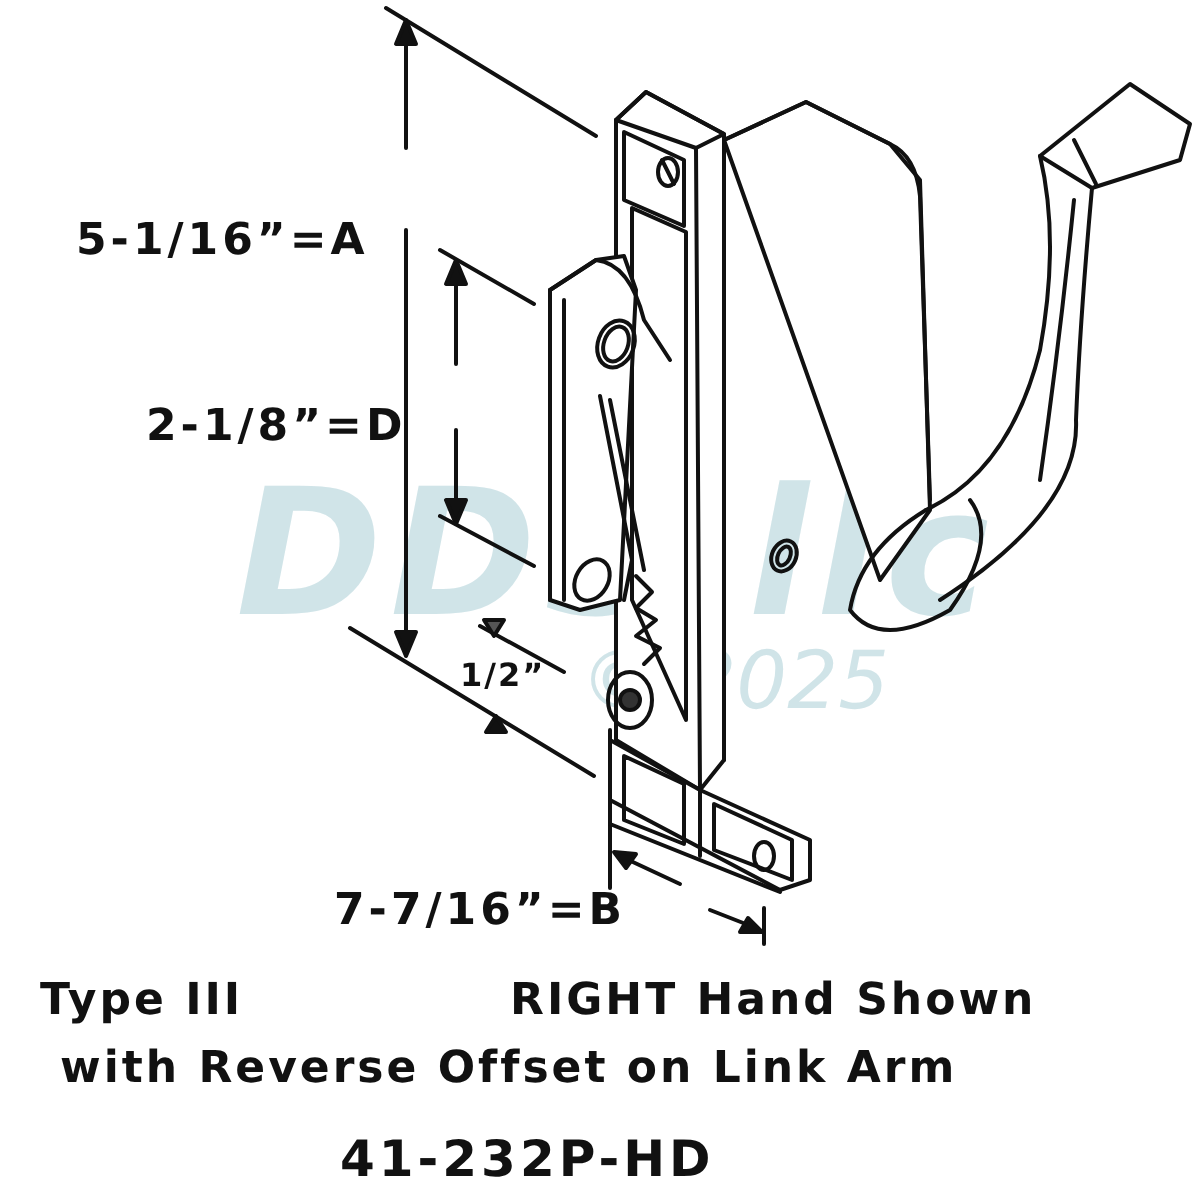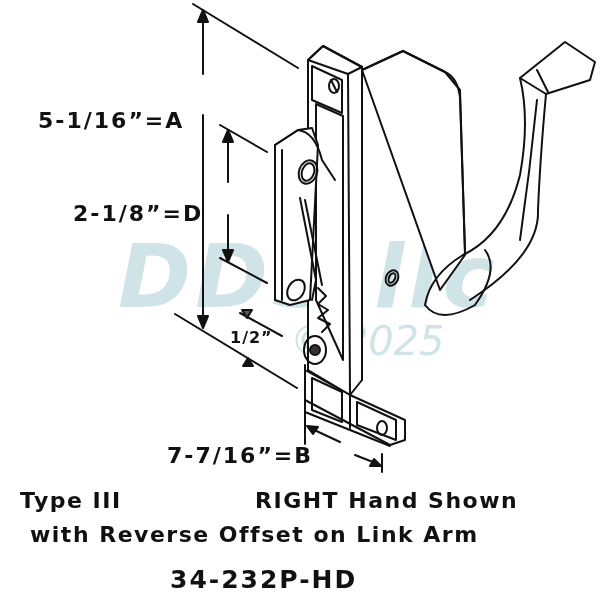--- a/index.html
+++ b/index.html
@@ -117,14 +117,14 @@
   </svg>
 
   <div class="lbl dimA">5-1/16”=A</div>
   <div class="lbl dimD">2-1/8”=D</div>
   <div class="lbl dimH">1/2”</div>
   <div class="lbl dimB">7-7/16”=B</div>
 
   <div class="lbl cap1b">RIGHT Hand Shown</div>
   <div class="lbl cap1">Type III</div>
   <div class="lbl cap2">with Reverse Offset on Link Arm</div>
-  <div class="lbl part">34-232P-HD</div>
+  <div class="lbl part">41-232P-HD</div>
 </div>
 
 </body></html>

